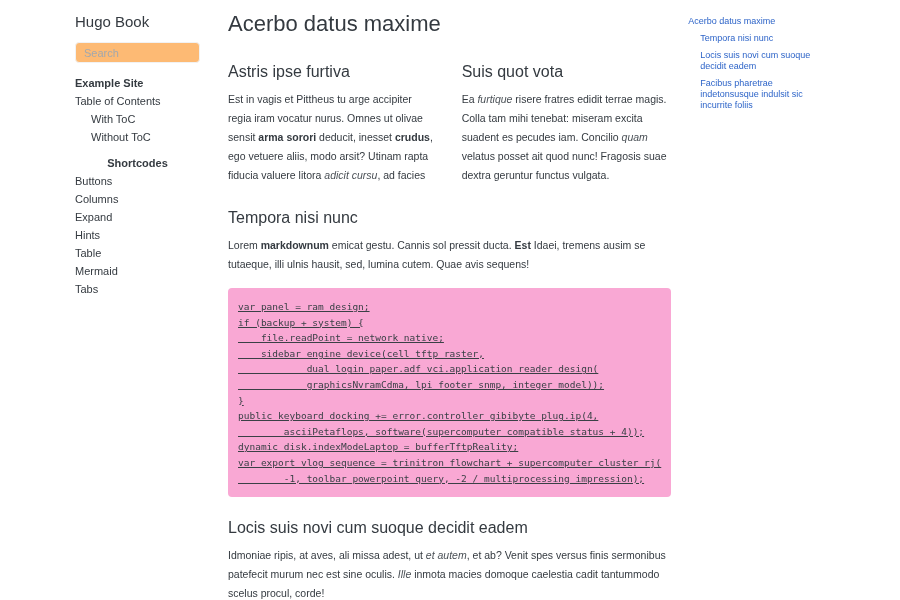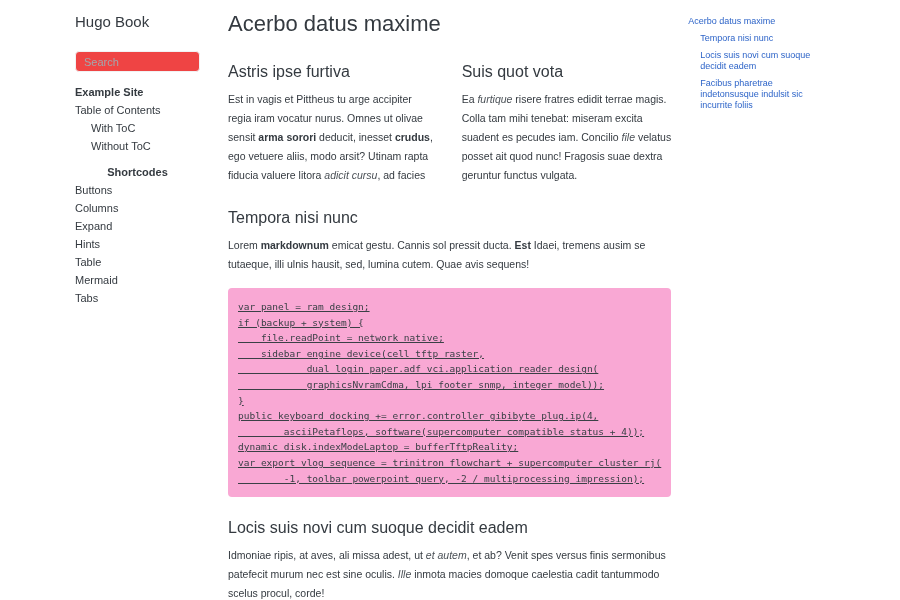--- a/index.html
+++ b/index.html
@@ -9,22 +9,22 @@
     background: #ffffff; color: #343a40;
     font-family: "Liberation Sans", "DejaVu Sans", sans-serif;
     -webkit-font-smoothing: antialiased;
   }
   .layout { display: flex; width: 900px; height: 440px; }
 
   
   .sidebar { flex: 0 0 228px; padding: 12px 28px 0 75px; }
   .brand { font-size: 15px; line-height: 19px; font-weight: 500; cursor: pointer; }
   .search-input {
-    display: block; width: 100%; height: 21px; margin-top: 20px;
-    background: #ef4444; border: 1px solid #f1f2f3; border-radius: 4px;
+    display: block; width: 100%; height: 21px; margin-top: 11px;
+    background: #fdba74; border: 1px solid #f1f2f3; border-radius: 4px;
     padding: 2px 8px; font-size: 11px; font-family: inherit; color: #343a40; outline: none;
   }
   .search-input::placeholder { color: #a2a8ae; }
   .nav { margin-top: 14px; }
   .nav-item {
     display: block; font-size: 11px; line-height: 13px; margin-bottom: 5px;
     color: #343a40; text-decoration: none; cursor: pointer;
   }
   .nav-item.bold { font-weight: 700; }
   .nav-item.indent { padding-left: 16px; }
@@ -84,21 +84,21 @@
   <main class="main">
     <h1 class="page-title">Acerbo datus maxime</h1>
 
     <div class="cols">
       <section class="col">
         <h2 class="h2">Astris ipse furtiva</h2>
         <p class="body-p"><span>Est in vagis et Pittheus tu arge accipiter regia iram vocatur nurus. Omnes ut olivae sensit </span><b>arma sorori</b><span> deducit, inesset </span><b>crudus</b><span>, ego vetuere aliis, modo arsit? Utinam rapta fiducia valuere litora </span><em>adicit cursu</em><span>, ad facies</span></p>
       </section>
       <section class="col">
         <h2 class="h2">Suis quot vota</h2>
-        <p class="body-p"><span>Ea </span><em>furtique</em><span> risere fratres edidit terrae magis. Colla tam mihi tenebat: miseram excita suadent es pecudes iam. Concilio </span><em>file</em><span> velatus posset ait quod nunc! Fragosis suae dextra geruntur functus vulgata.</span></p>
+        <p class="body-p"><span>Ea </span><em>furtique</em><span> risere fratres edidit terrae magis. Colla tam mihi tenebat: miseram excita suadent es pecudes iam. Concilio </span><em>quam</em><span> velatus posset ait quod nunc! Fragosis suae dextra geruntur functus vulgata.</span></p>
       </section>
     </div>
 
     <section class="section-tempora">
       <h2 class="h2">Tempora nisi nunc</h2>
       <p class="body-p"><span>Lorem </span><b>markdownum</b><span> emicat gestu. Cannis sol pressit ducta. </span><b>Est</b><span> Idaei, tremens ausim se tutaeque, illi ulnis hausit, sed, lumina cutem. Quae avis sequens!</span></p>
       <pre class="code"><div class="code-line">var panel = ram_design;</div><div class="code-line">if (backup + system) {</div><div class="code-line">    file.readPoint = network_native;</div><div class="code-line">    sidebar_engine_device(cell_tftp_raster,</div><div class="code-line">            dual_login_paper.adf_vci.application_reader_design(</div><div class="code-line">            graphicsNvramCdma, lpi_footer_snmp, integer_model));</div><div class="code-line">}</div><div class="code-line">public_keyboard_docking += error.controller_gibibyte_plug.ip(4,</div><div class="code-line">        asciiPetaflops, software(supercomputer_compatible_status + 4));</div><div class="code-line">dynamic_disk.indexModeLaptop = bufferTftpReality;</div><div class="code-line">var export_vlog_sequence = trinitron_flowchart + supercomputer_cluster_rj(</div><div class="code-line">        -1, toolbar_powerpoint_query, -2 / multiprocessing_impression);</div></pre>
     </section>
 
     <section class="section-locis">

